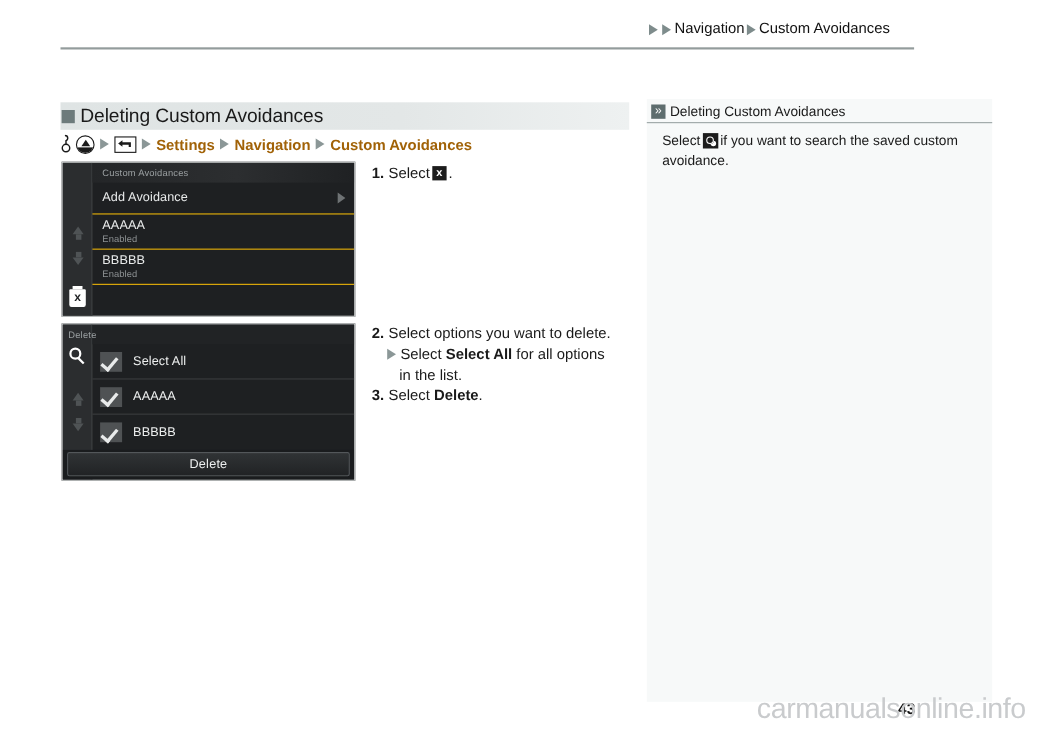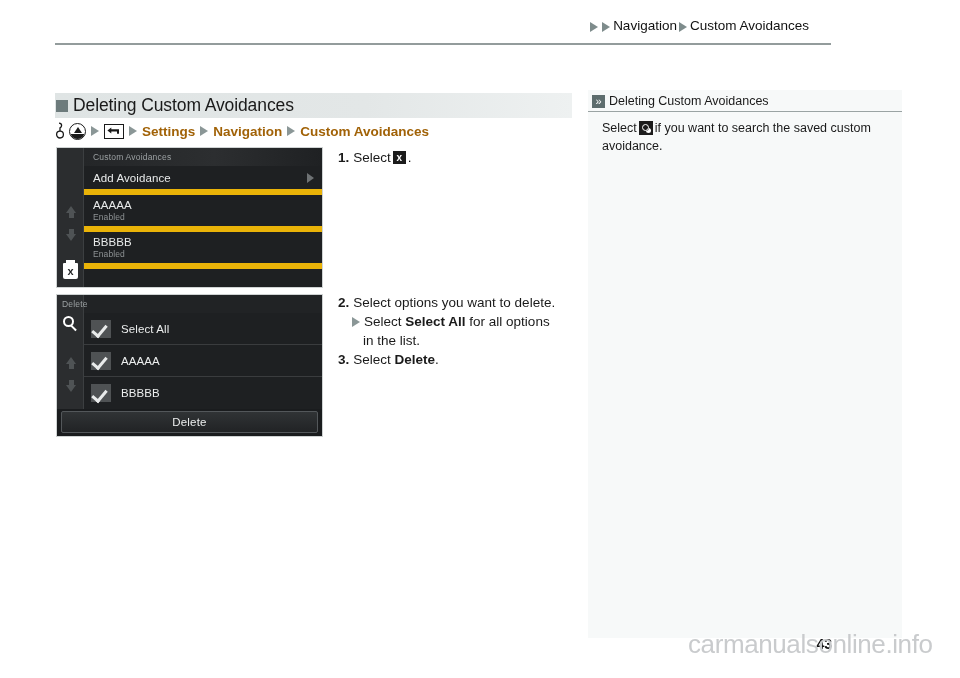--- a/index.html
+++ b/index.html
@@ -315,21 +315,21 @@
   .shot-title-left {
     position: absolute;
     left: 4px; top: 0;
     font-size: 8.5px;
     line-height: 18px;
     color: #9ba0a2;
     letter-spacing: 0.2px;
   }
   .list-row {
     position: relative;
-    border-bottom: 6px solid #eab308;
+    border-bottom: 1px solid #eab308;
     padding: 4px 9px 4px 9px;
   }
   .row-main {
     font-size: 11.5px;
     color: #e8eaea;
     letter-spacing: 0.1px;
   }
   .row-sub {
     font-size: 8.5px;
     color: #8e9294;

